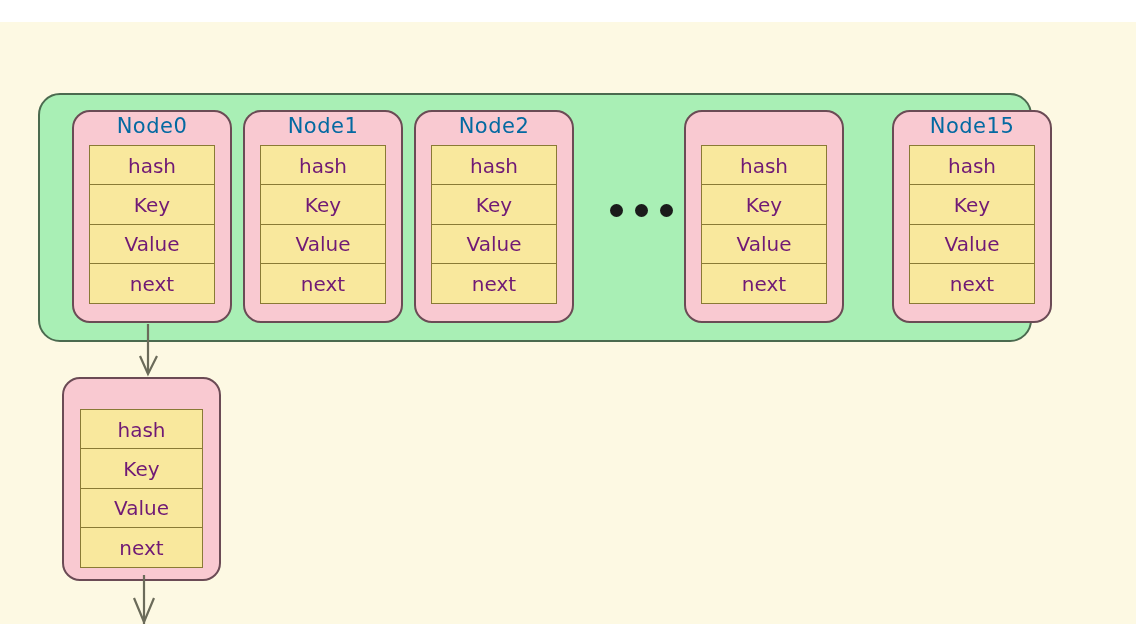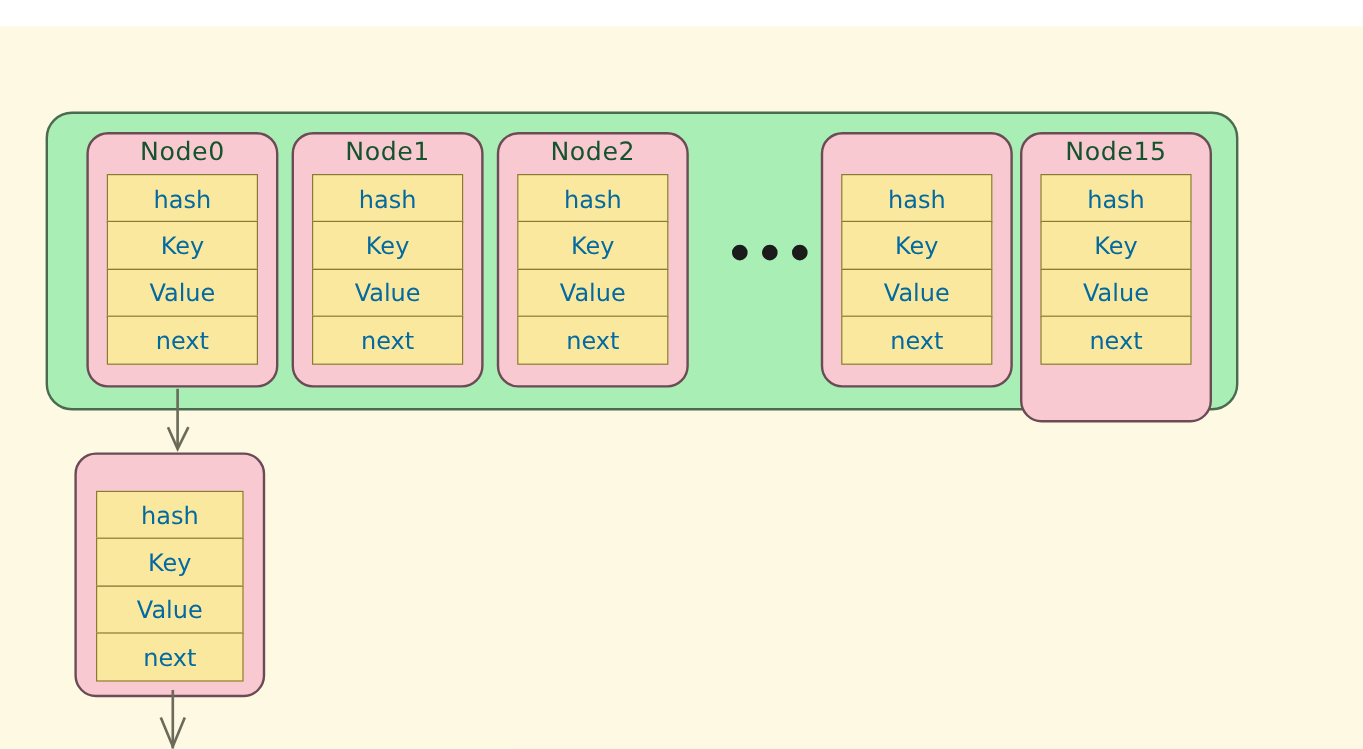--- a/index.html
+++ b/index.html
@@ -44,41 +44,41 @@
     border-radius: 18px;
     box-sizing: border-box;
   }
   .node-title {
     position: absolute;
     top: 2px;
     left: 0;
     width: 100%;
     text-align: center;
     font-size: 21px;
-    color: #14532d;
+    color: #0369a1;
     font-family: "DejaVu Sans", sans-serif;
     letter-spacing: 0.5px;
     white-space: nowrap;
   }
   .fields {
     position: absolute;
     left: 15px;
     right: 15px;
     top: 33px;
   }
   .field {
     height: 41px;
     background: #f9e89d;
     border: 1.6px solid #8a7a35;
     box-sizing: border-box;
     display: flex;
     align-items: center;
     justify-content: center;
     font-size: 20px;
-    color: #0369a1;
+    color: #701a75;
     margin-bottom: -1.6px;
     font-family: "DejaVu Sans", sans-serif;
   }
 
   
   #ellipsis {
     position: absolute;
     left: 610px;
     top: 204px;
     display: flex;
@@ -172,21 +172,21 @@
 
   <div class="node" style="left:684px; top:110px; width:160px; height:213px;">
     <div class="fields">
       <div class="field">hash</div>
       <div class="field">Key</div>
       <div class="field">Value</div>
       <div class="field">next</div>
     </div>
   </div>
 
-  <div class="node" style="left:850px; top:110px; width:160px; height:242px;">
+  <div class="node" style="left:892px; top:110px; width:160px; height:213px;">
     <div class="node-title">Node15</div>
     <div class="fields">
       <div class="field">hash</div>
       <div class="field">Key</div>
       <div class="field">Value</div>
       <div class="field">next</div>
     </div>
   </div>
 
   <svg class="arrow-svg" style="left:0; top:0; width:1136px; height:624px;">

